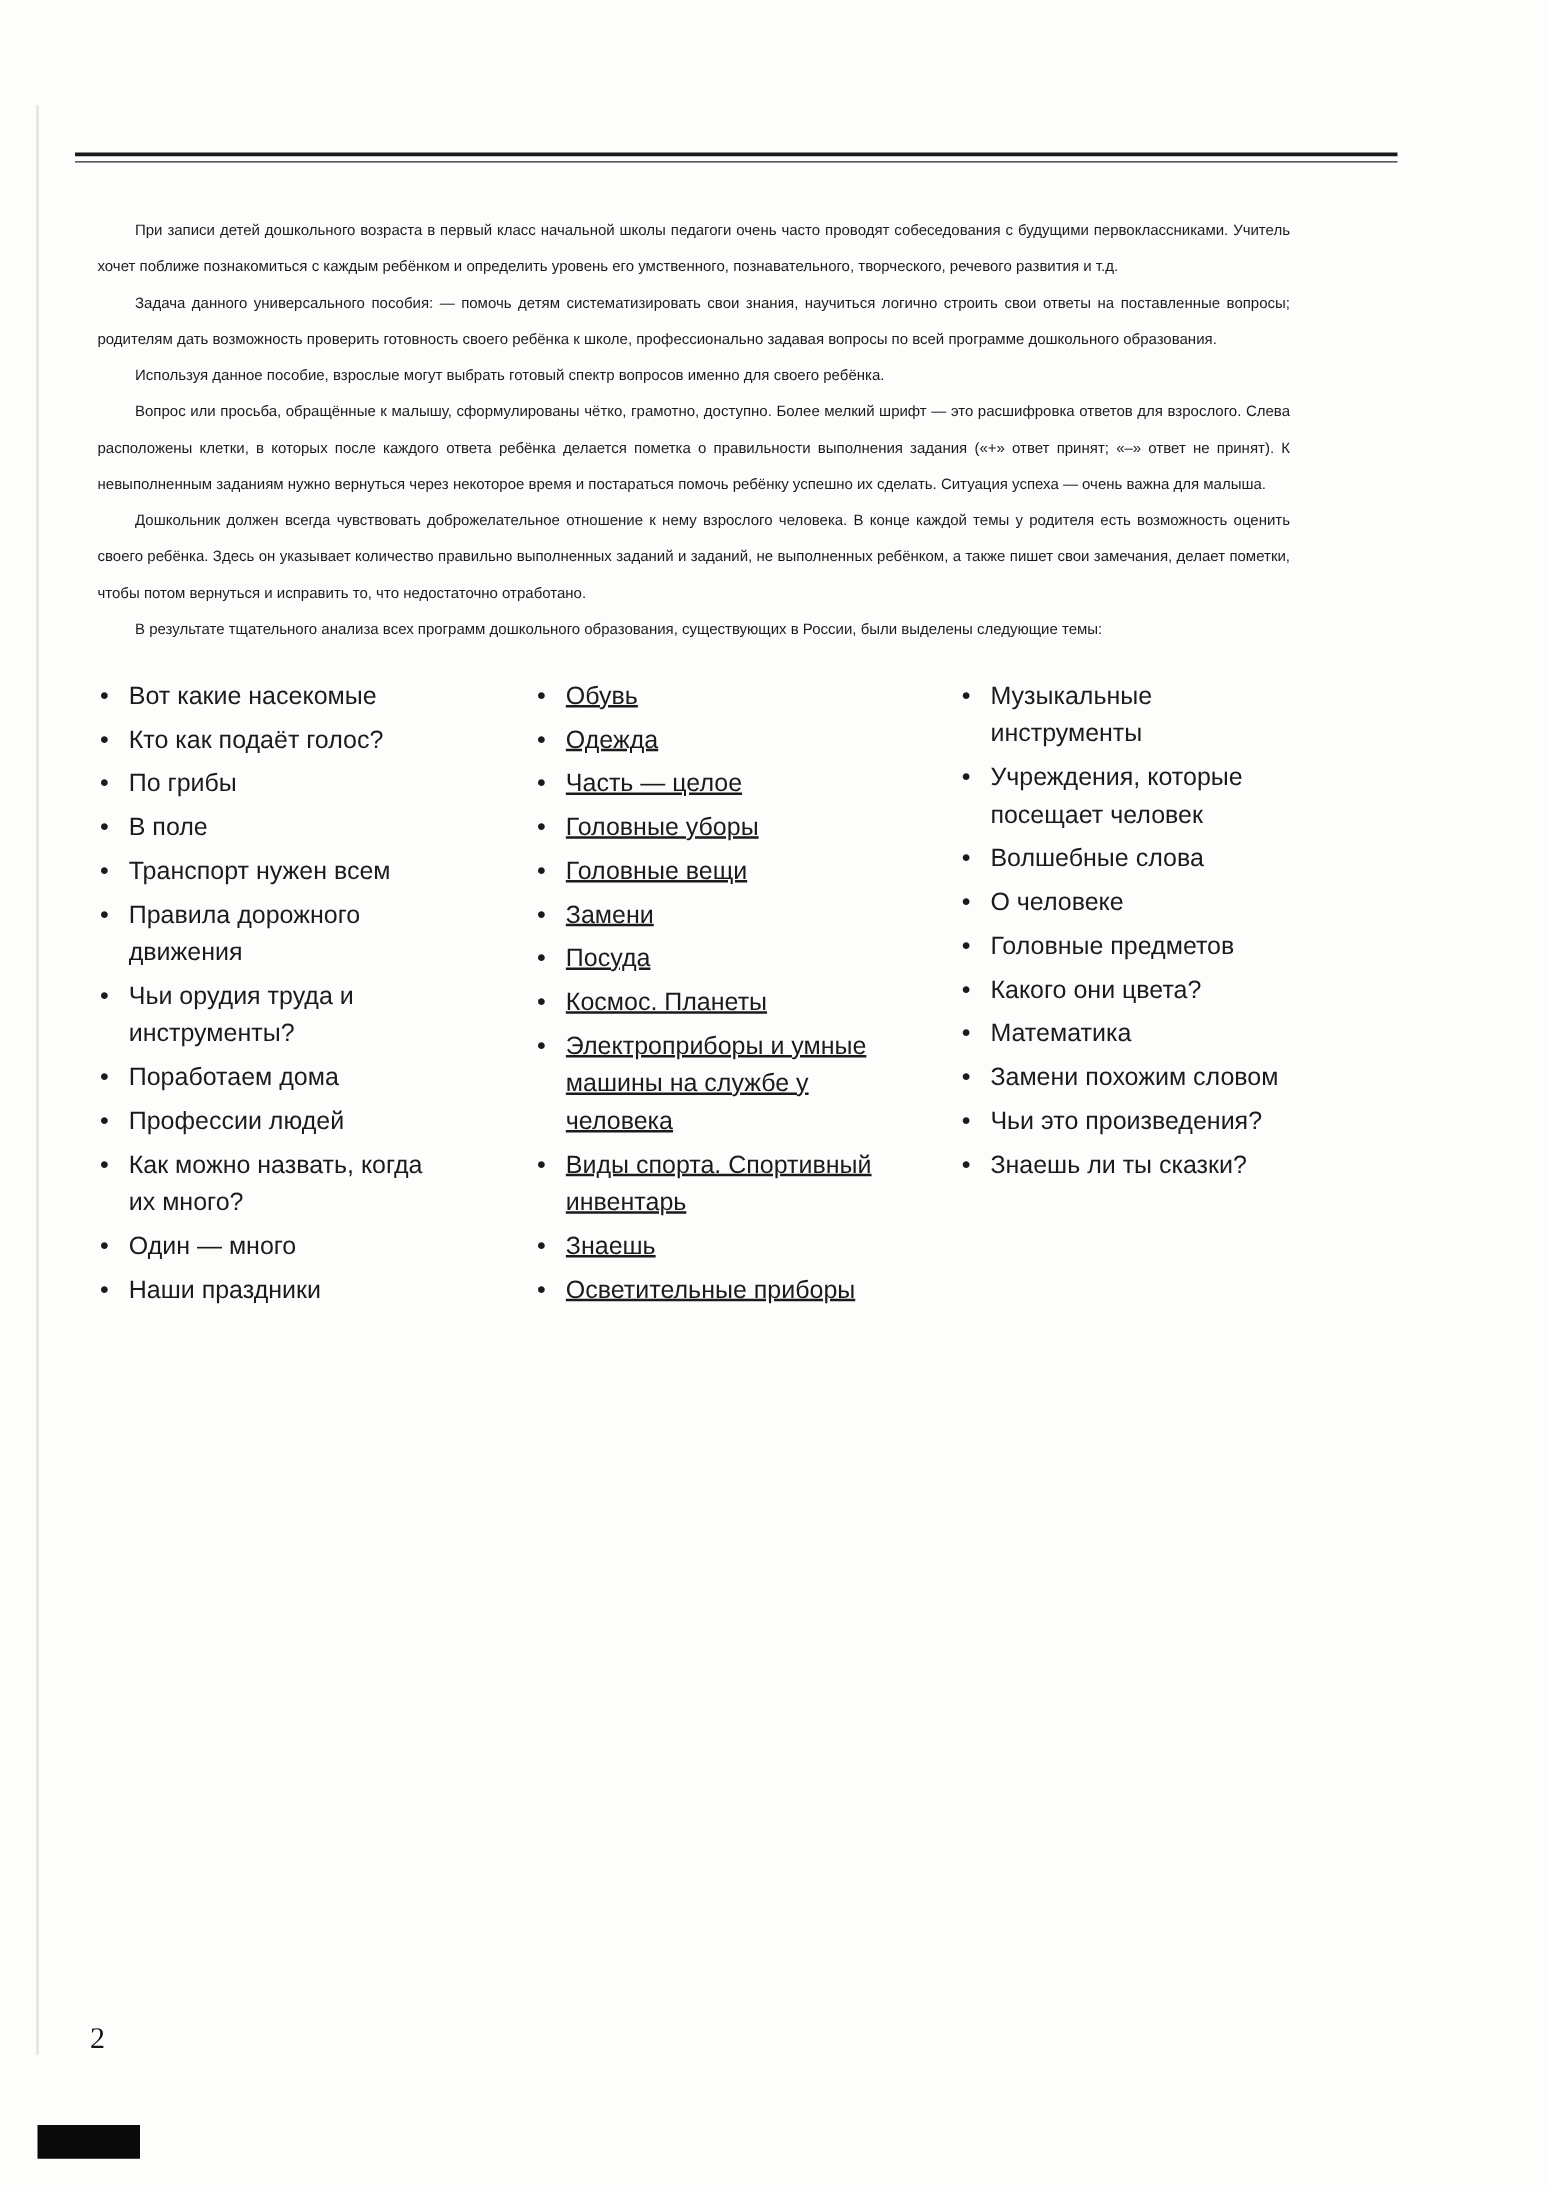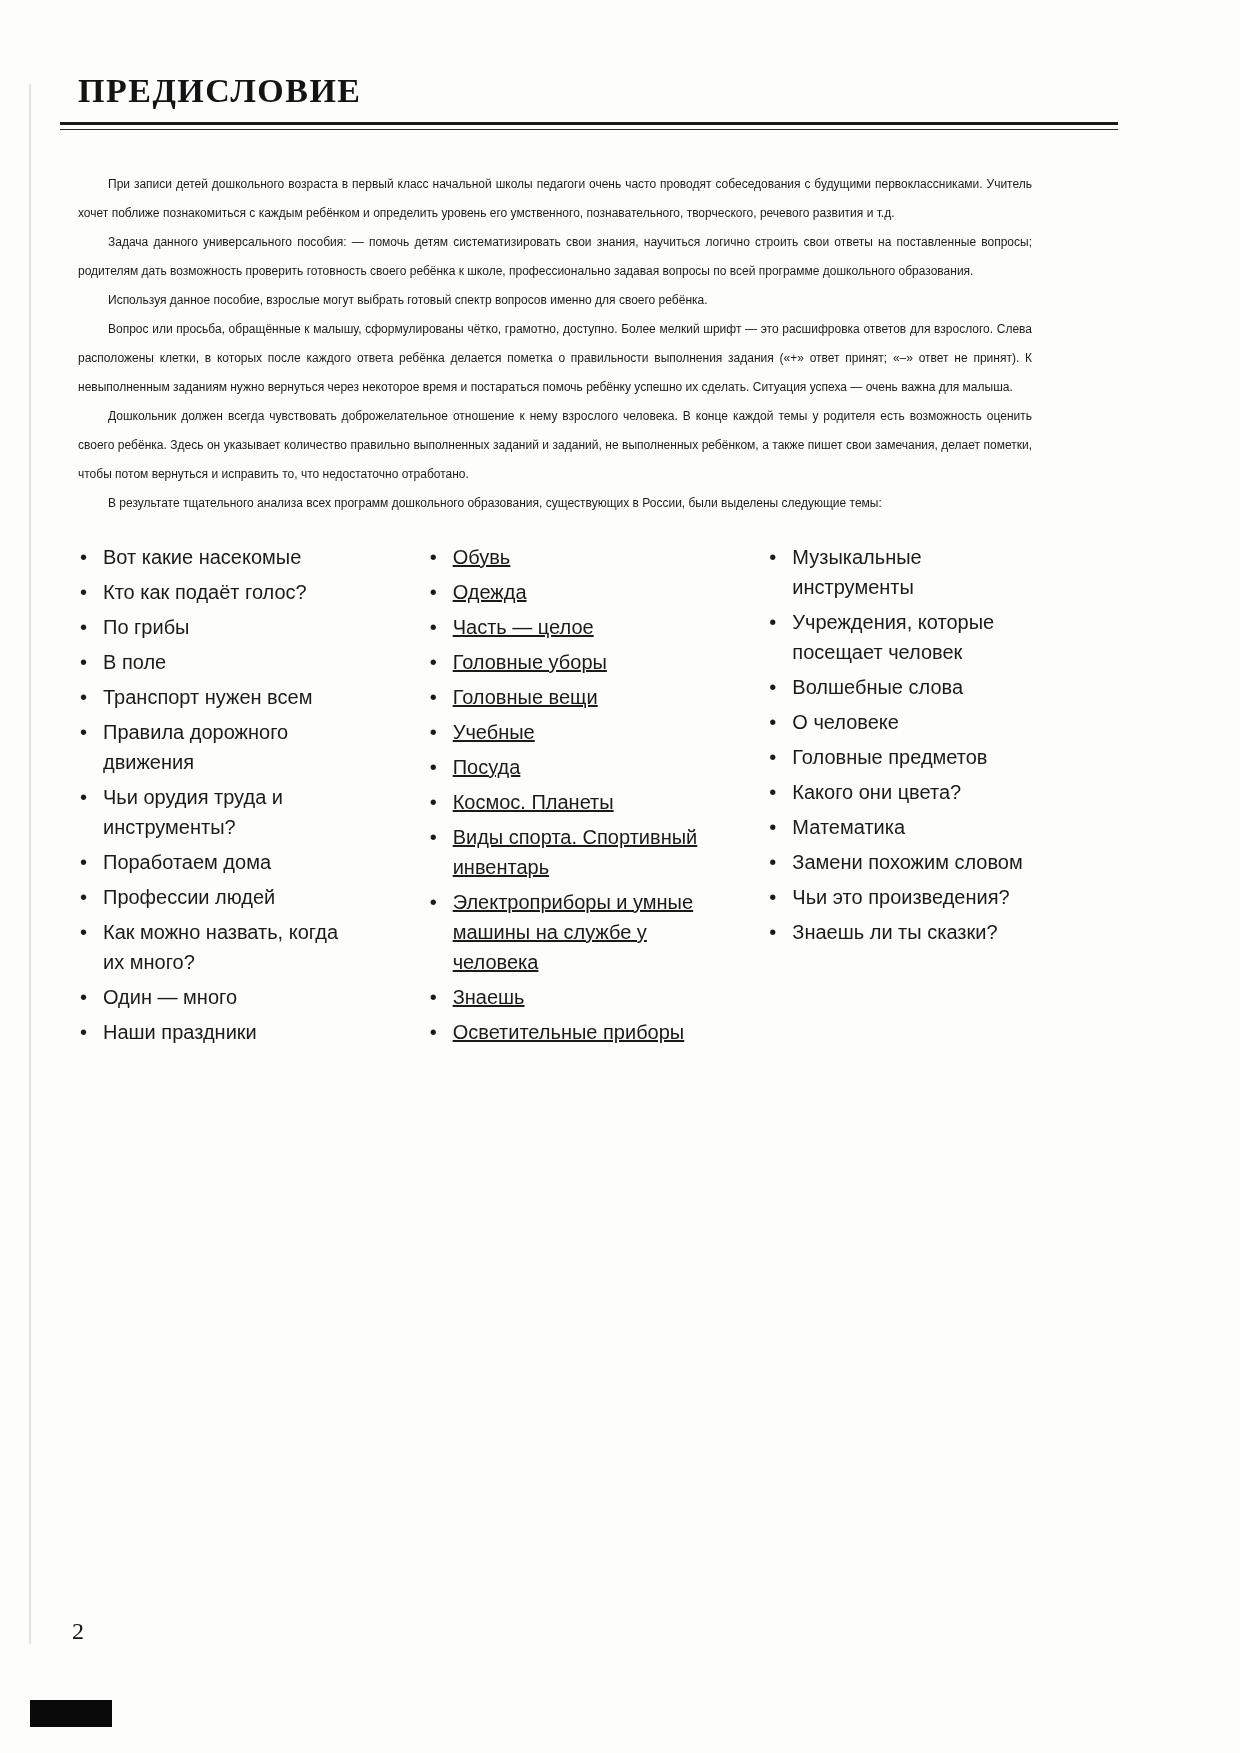--- a/index.html
+++ b/index.html
@@ -90,21 +90,20 @@
     width: 82px; height: 27px;
     background: #0a0a0a;
   }
 </style>
 </head>
 <body>
 
 <div class="page">
   <div class="edge-shadow"></div>
 
-  <h1 class="title">ПРЕДИСЛОВИЕ</h1>
   <div class="rule-thick"></div>
   <div class="rule-thin"></div>
 
   <div class="body">
     <p class="para">При записи детей дошкольного возраста в первый класс начальной школы педагоги очень часто проводят собеседования с будущими первоклассниками. Учитель хочет поближе познакомиться с каждым ребёнком и определить уровень его умственного, познавательного, творческого, речевого развития и т.д.</p>
     <p class="para">Задача данного универсального пособия: — помочь детям систематизировать свои знания, научиться логично строить свои ответы на поставленные вопросы; родителям дать возможность проверить готовность своего ребёнка к школе, профессионально задавая вопросы по всей программе дошкольного образования.</p>
     <p class="para">Используя данное пособие, взрослые могут выбрать готовый спектр вопросов именно для своего ребёнка.</p>
     <p class="para">Вопрос или просьба, обращённые к малышу, сформулированы чётко, грамотно, доступно. Более мелкий шрифт — это расшифровка ответов для взрослого. Слева расположены клетки, в которых после каждого ответа ребёнка делается пометка о правильности выполнения задания («+» ответ принят; «–» ответ не принят). К невыполненным заданиям нужно вернуться через некоторое время и постараться помочь ребёнку успешно их сделать. Ситуация успеха — очень важна для малыша.</p>
     <p class="para">Дошкольник должен всегда чувствовать доброжелательное отношение к нему взрослого человека. В конце каждой темы у родителя есть возможность оценить своего ребёнка. Здесь он указывает количество правильно выполненных заданий и заданий, не выполненных ребёнком, а также пишет свои замечания, делает пометки, чтобы потом вернуться и исправить то, что недостаточно отработано.</p>
     <p class="para">В результате тщательного анализа всех программ дошкольного образования, существующих в России, были выделены следующие темы:</p>
@@ -123,25 +122,25 @@
         <li class="topic"><span>Как можно назвать, когда их много?</span></li>
         <li class="topic"><span>Один — много</span></li>
         <li class="topic"><span>Наши праздники</span></li>
       </ul>
       <ul class="col col2">
         <li class="topic"><span>Обувь</span></li>
         <li class="topic"><span>Одежда</span></li>
         <li class="topic"><span>Часть — целое</span></li>
         <li class="topic"><span>Головные уборы</span></li>
         <li class="topic"><span>Головные вещи</span></li>
-        <li class="topic"><span>Учебные</span></li>
+        <li class="topic"><span>Замени</span></li>
         <li class="topic"><span>Посуда</span></li>
         <li class="topic"><span>Космос. Планеты</span></li>
+        <li class="topic"><span>Электроприборы и умные машины на службе у человека</span></li>
         <li class="topic"><span>Виды спорта. Спортивный инвентарь</span></li>
-        <li class="topic"><span>Электроприборы и умные машины на службе у человека</span></li>
         <li class="topic"><span>Знаешь</span></li>
         <li class="topic"><span>Осветительные приборы</span></li>
       </ul>
       <ul class="col col3">
         <li class="topic"><span>Музыкальные инструменты</span></li>
         <li class="topic"><span>Учреждения, которые посещает человек</span></li>
         <li class="topic"><span>Волшебные слова</span></li>
         <li class="topic"><span>О человеке</span></li>
         <li class="topic"><span>Головные предметов</span></li>
         <li class="topic"><span>Какого они цвета?</span></li>

